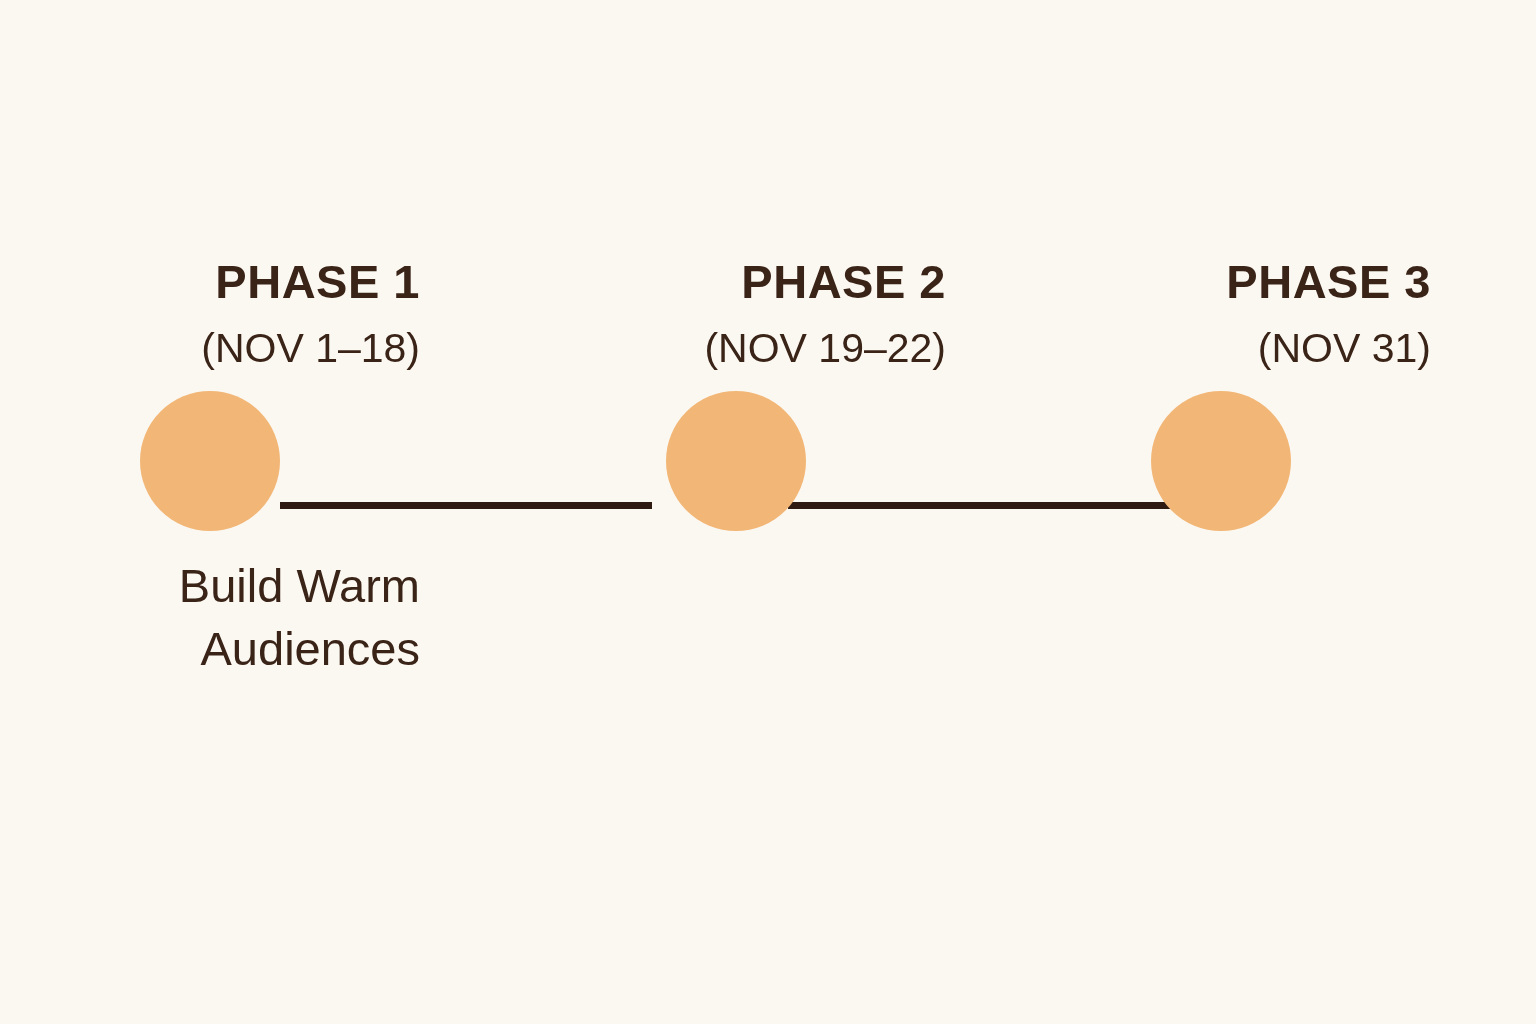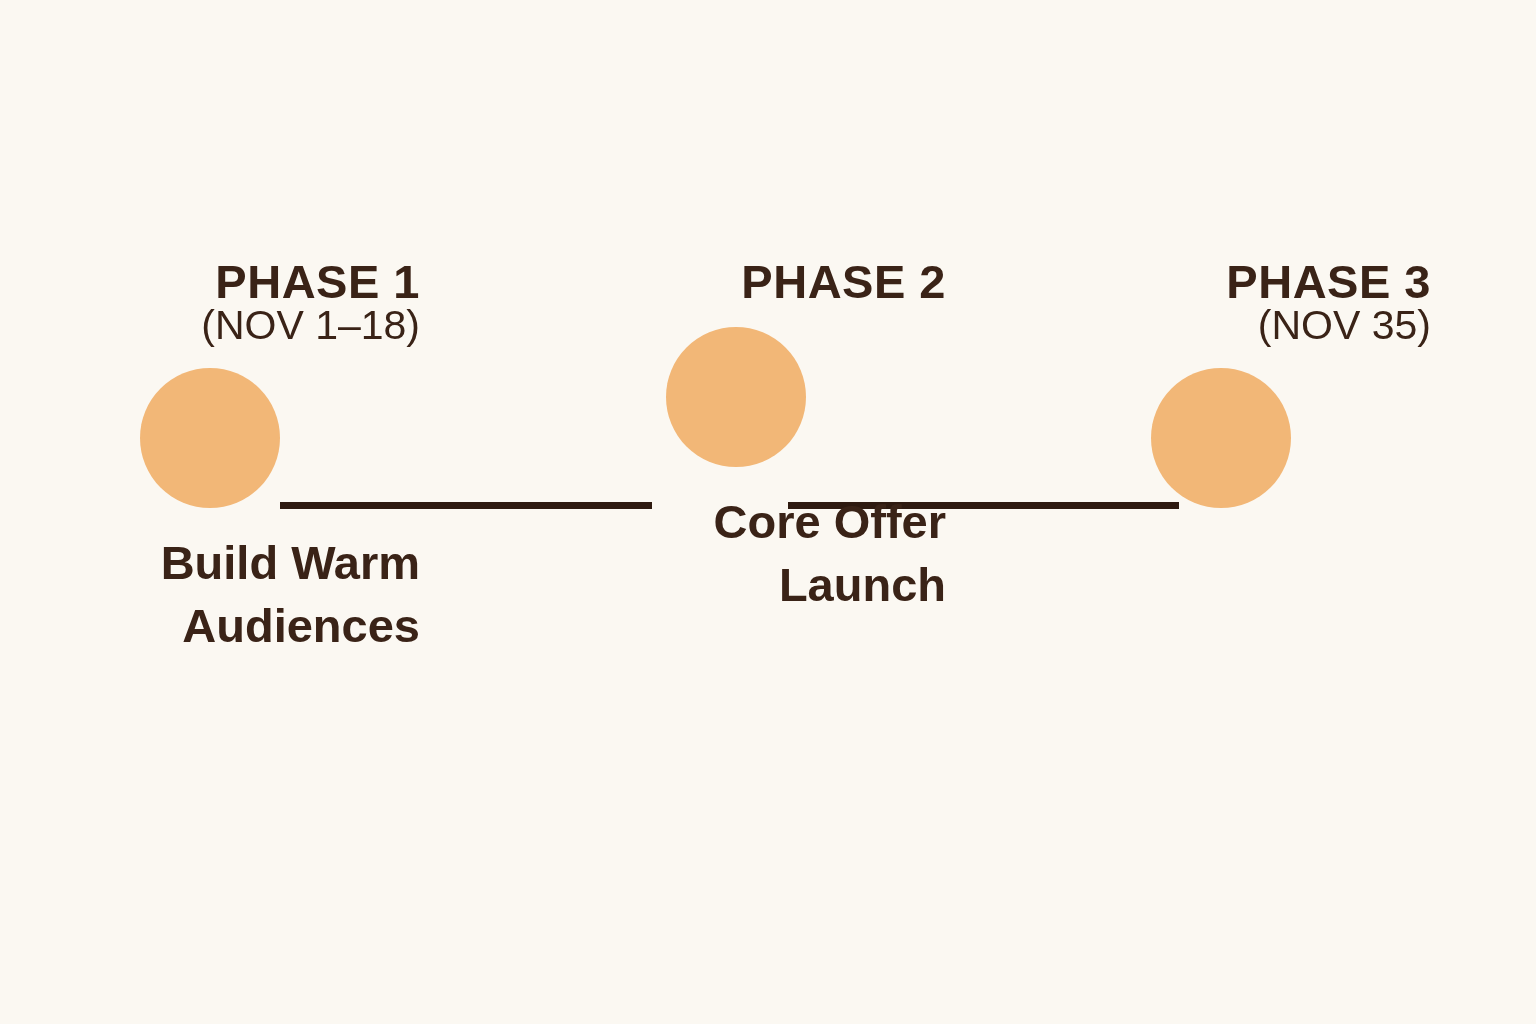--- a/index.html
+++ b/index.html
@@ -47,20 +47,21 @@
     letter-spacing: 0.5px;
     color: #3A2317;
     line-height: 1.0;
     white-space: nowrap;
   }
   .phase-dates {
     font-size: 41px;
     font-weight: 400;
     color: #3A2317;
     line-height: 1.0;
+    margin-top: 23px;
     white-space: nowrap;
     padding-left: 17px;
   }
 
   .node-slot {
     height: 166px;
     position: relative;
     margin-top: 22px;
   }
   .node {
@@ -69,21 +70,21 @@
     top: 0;
     transform: translateX(-50%);
     width: 140px;
     height: 140px;
     border-radius: 50%;
     background: #F2B777;
   }
 
   .phase-desc {
     font-size: 47px;
-    font-weight: 700;
+    font-weight: 400;
     color: #3A2317;
     line-height: 1.33;
     margin-top: -2px;
     white-space: pre-line;
     padding-left: 48px;
   }
 </style>
 </head>
 <body>
 
@@ -97,28 +98,27 @@
     <div class="phase-dates">(NOV 1–18)</div>
     <div class="node-slot">
       <div class="node"></div>
     </div>
     <div class="phase-desc">Build Warm
 Audiences</div>
   </div>
 
   <div class="phase p2">
     <div class="phase-title">PHASE 2</div>
+    <div class="phase-dates">(NOV 19–22)</div>
     <div class="node-slot">
       <div class="node"></div>
     </div>
-    <div class="phase-desc">Core Offer
-Launch</div>
   </div>
 
   <div class="phase p3">
     <div class="phase-title">PHASE 3</div>
-    <div class="phase-dates">(NOV 35)</div>
+    <div class="phase-dates">(NOV 31)</div>
     <div class="node-slot">
       <div class="node"></div>
     </div>
   </div>
 
 </div>
 
 </body></html>

